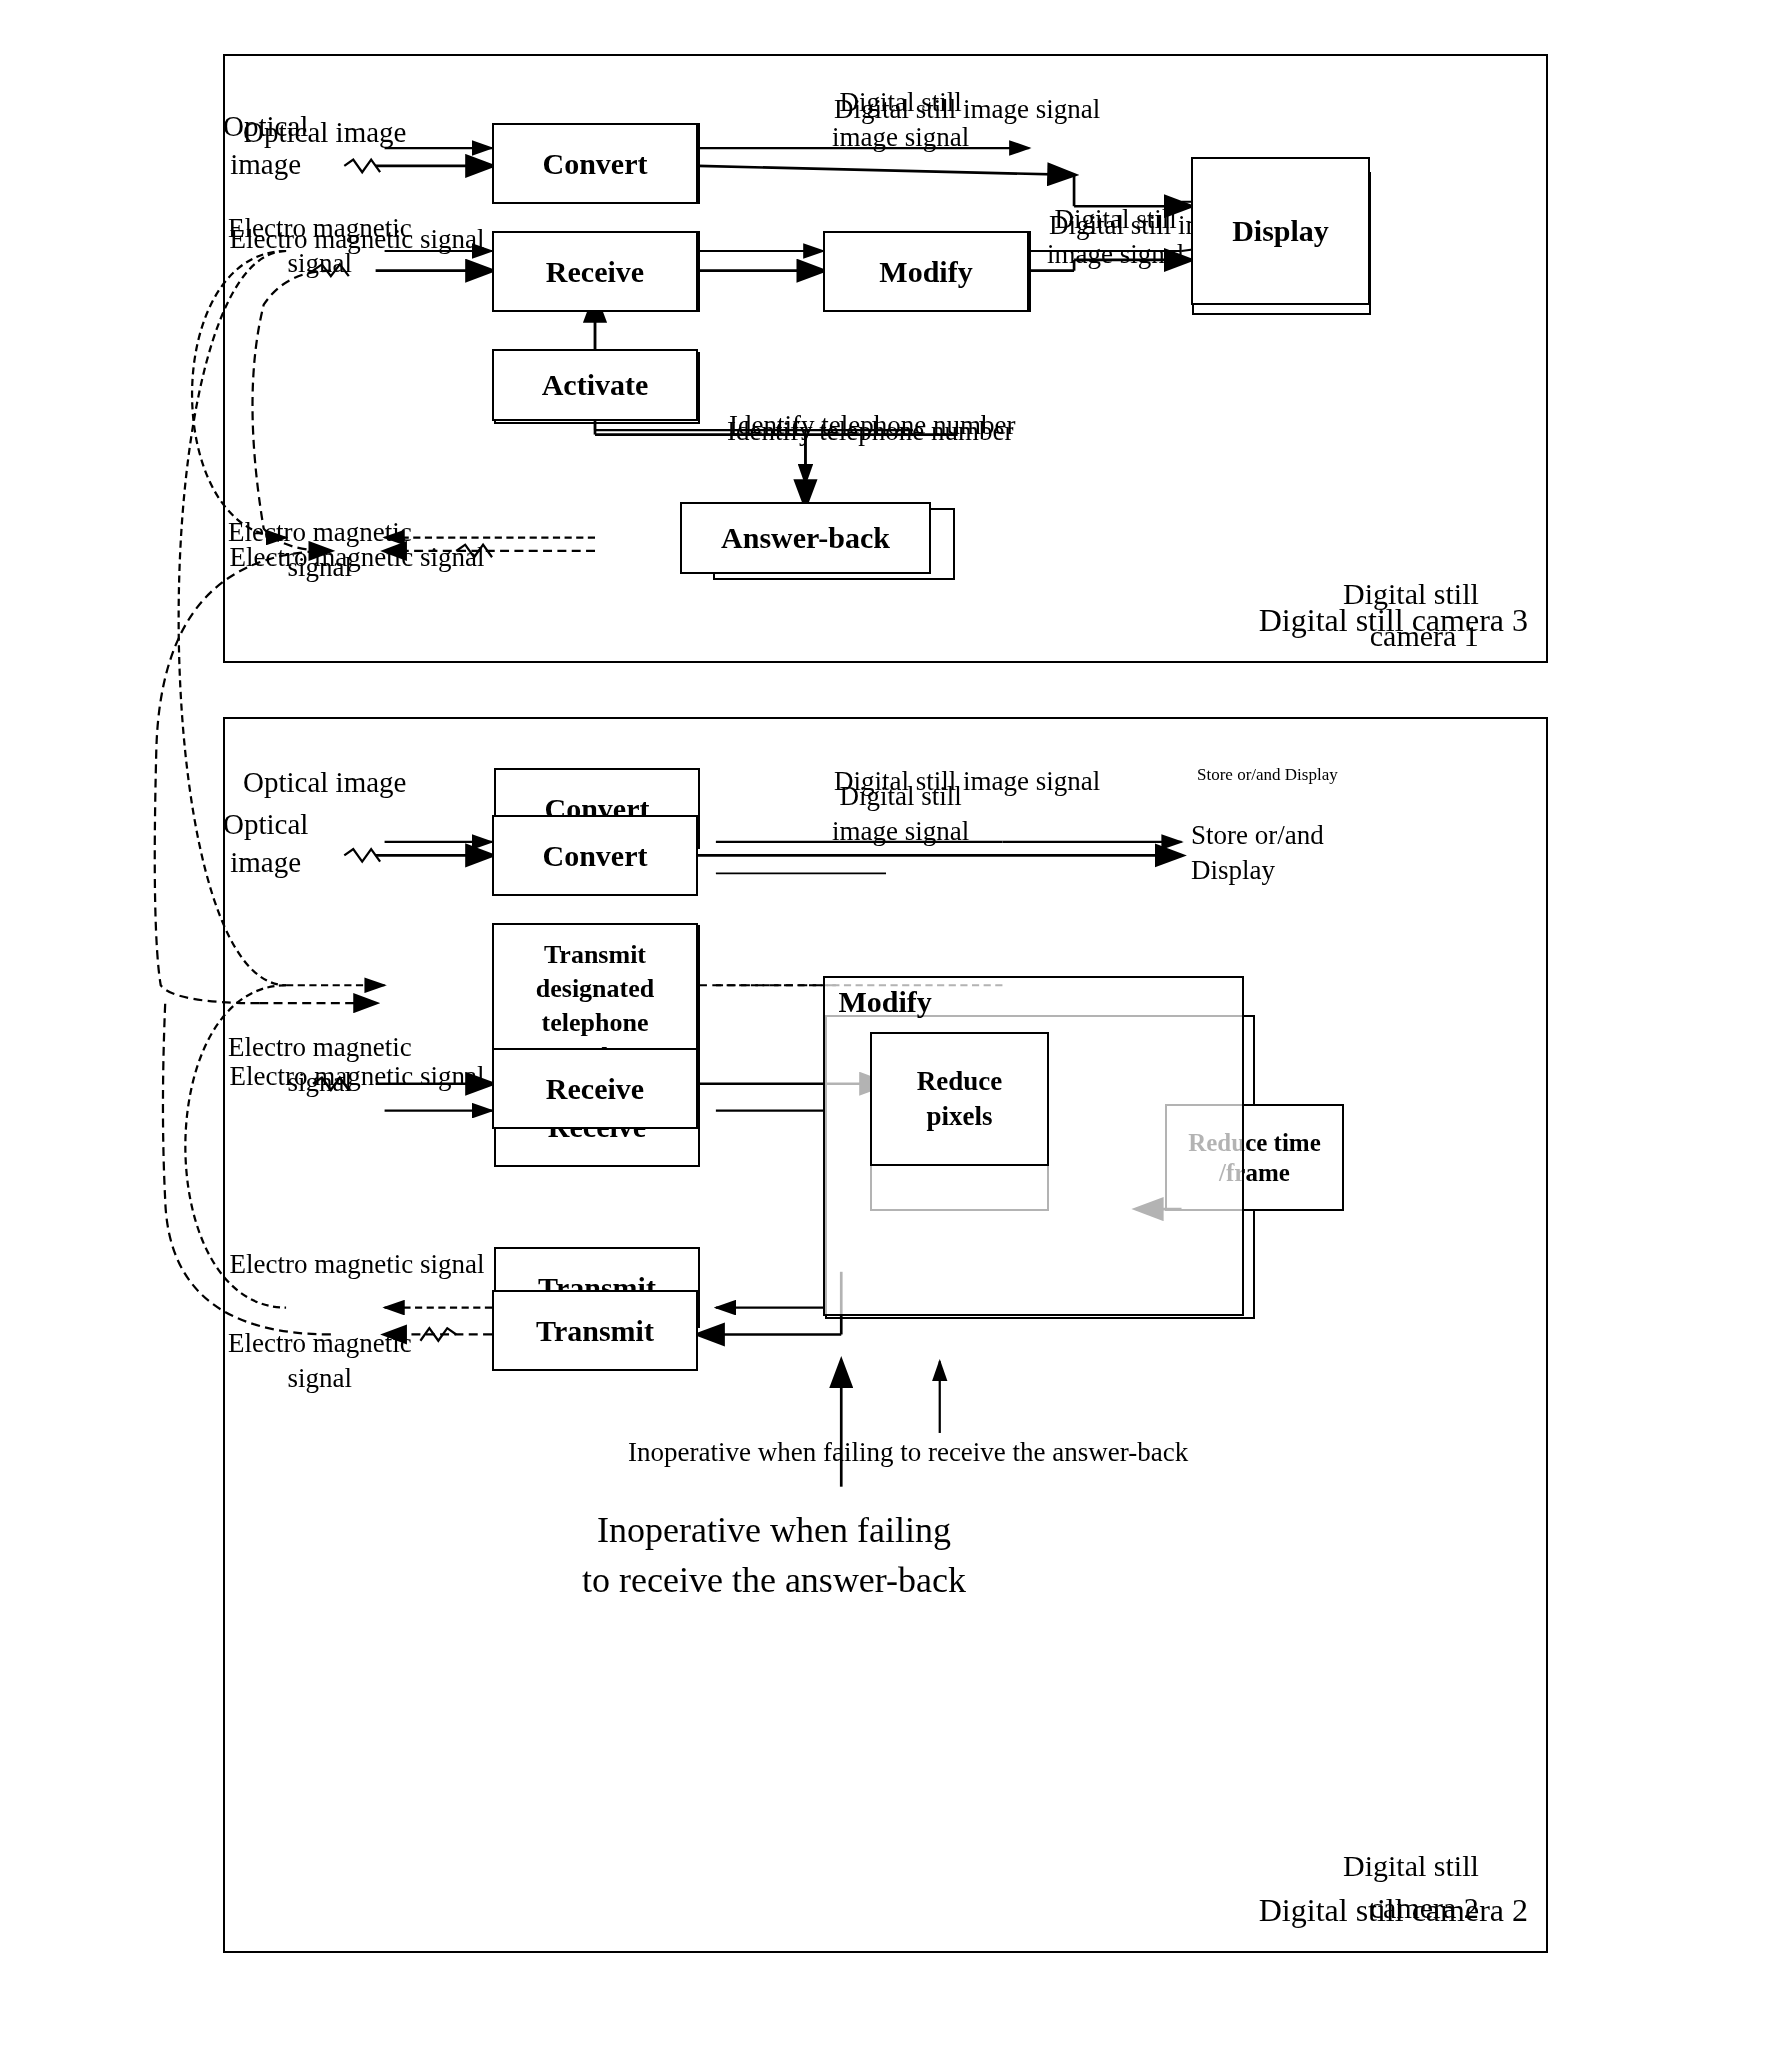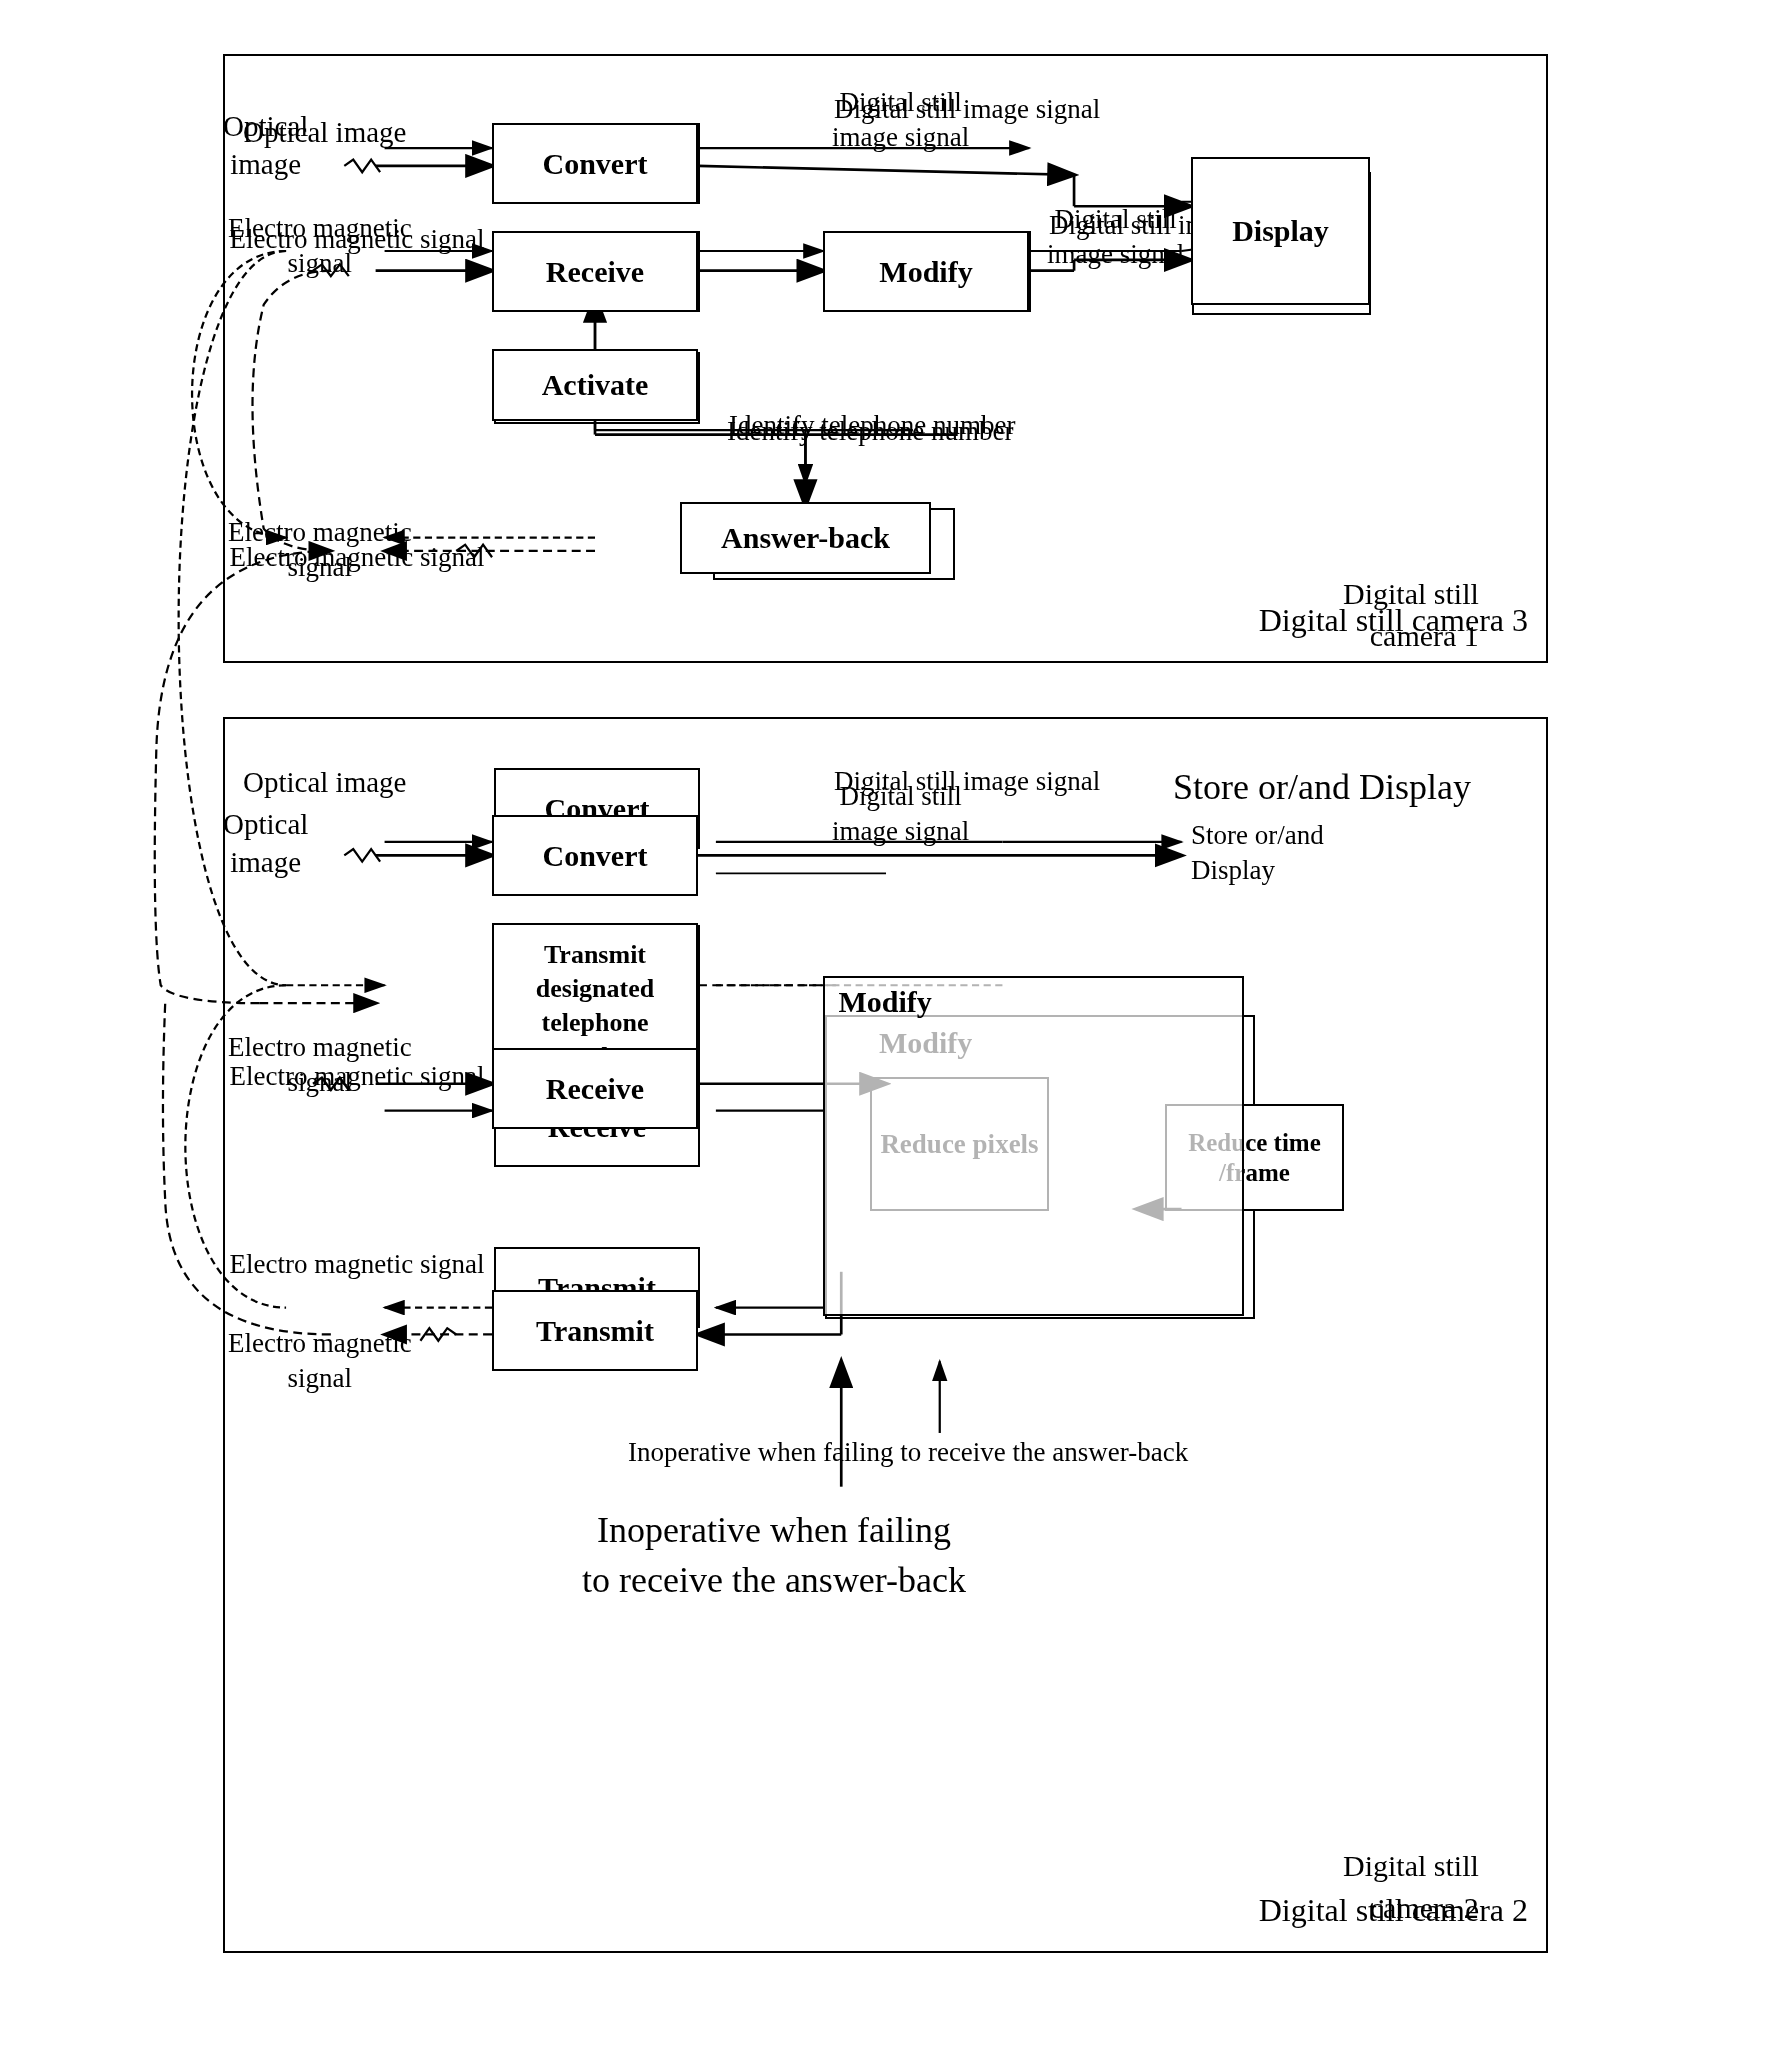--- a/index.html
+++ b/index.html
@@ -239,21 +239,21 @@
     <div class="label-text" style="left:18px; top:45px; font-size:29px;">
       <span>Optical
 image</span>
     </div>
 
     <div class="label-text" style="left:609px; top:45px; font-size:27px;">
       <span>Digital still
 image signal</span>
     </div>
 
-    <div class="label-text" style="left:948px; top:45px; font-size:36px; text-align:left;">
+    <div class="label-text" style="left:972px; top:45px; font-size:17px; text-align:left;">
       <span>Store or/and
 Display</span>
     </div>
 
     <div class="label-text" style="left:4.5px; top:340px; font-size:27px;">
       <span>Electro magnetic
 signal</span>
     </div>
 
     <div class="label-text" style="left:4.5px; top:528px; font-size:27px;">
@@ -389,17 +389,18 @@
 
   <div style="position:absolute; left:385px; top:887px; width:206px; height:166px; border:2.2px solid #000; background:#fff; display:flex; align-items:center; justify-content:center; font-size:26px; font-weight:bold; text-align:center; line-height:1.3;">Transmit<br>designated<br>telephone<br>number</div>
 
   <div style="position:absolute; left:385px; top:1012px; width:206px; height:81px; border:2.2px solid #000; background:#fff; display:flex; align-items:center; justify-content:center; font-size:30px; font-weight:bold;">Receive</div>
 
   <div style="position:absolute; left:385px; top:1254px; width:206px; height:81px; border:2.2px solid #000; background:#fff; display:flex; align-items:center; justify-content:center; font-size:30px; font-weight:bold;">Transmit</div>
 
   <div style="position:absolute; left:716px; top:940px; width:421px; height:340px; border:2.2px solid #000; background:rgba(255,255,255,0.7);">
     <div style="position:absolute; left:13.4px; top:7.2px; font-size:30px; font-weight:bold;">Modify</div>
 
+    <div style="position:absolute; left:45px; top:54px; width:179px; height:134px; border:2.2px solid #000; background:#fff; display:flex; align-items:center; justify-content:center; font-size:27px; font-weight:bold; text-align:center; line-height:1.3;">Reduce<br>pixels</div>
   </div>
 
 
 </div>
 
 
 </body></html>

